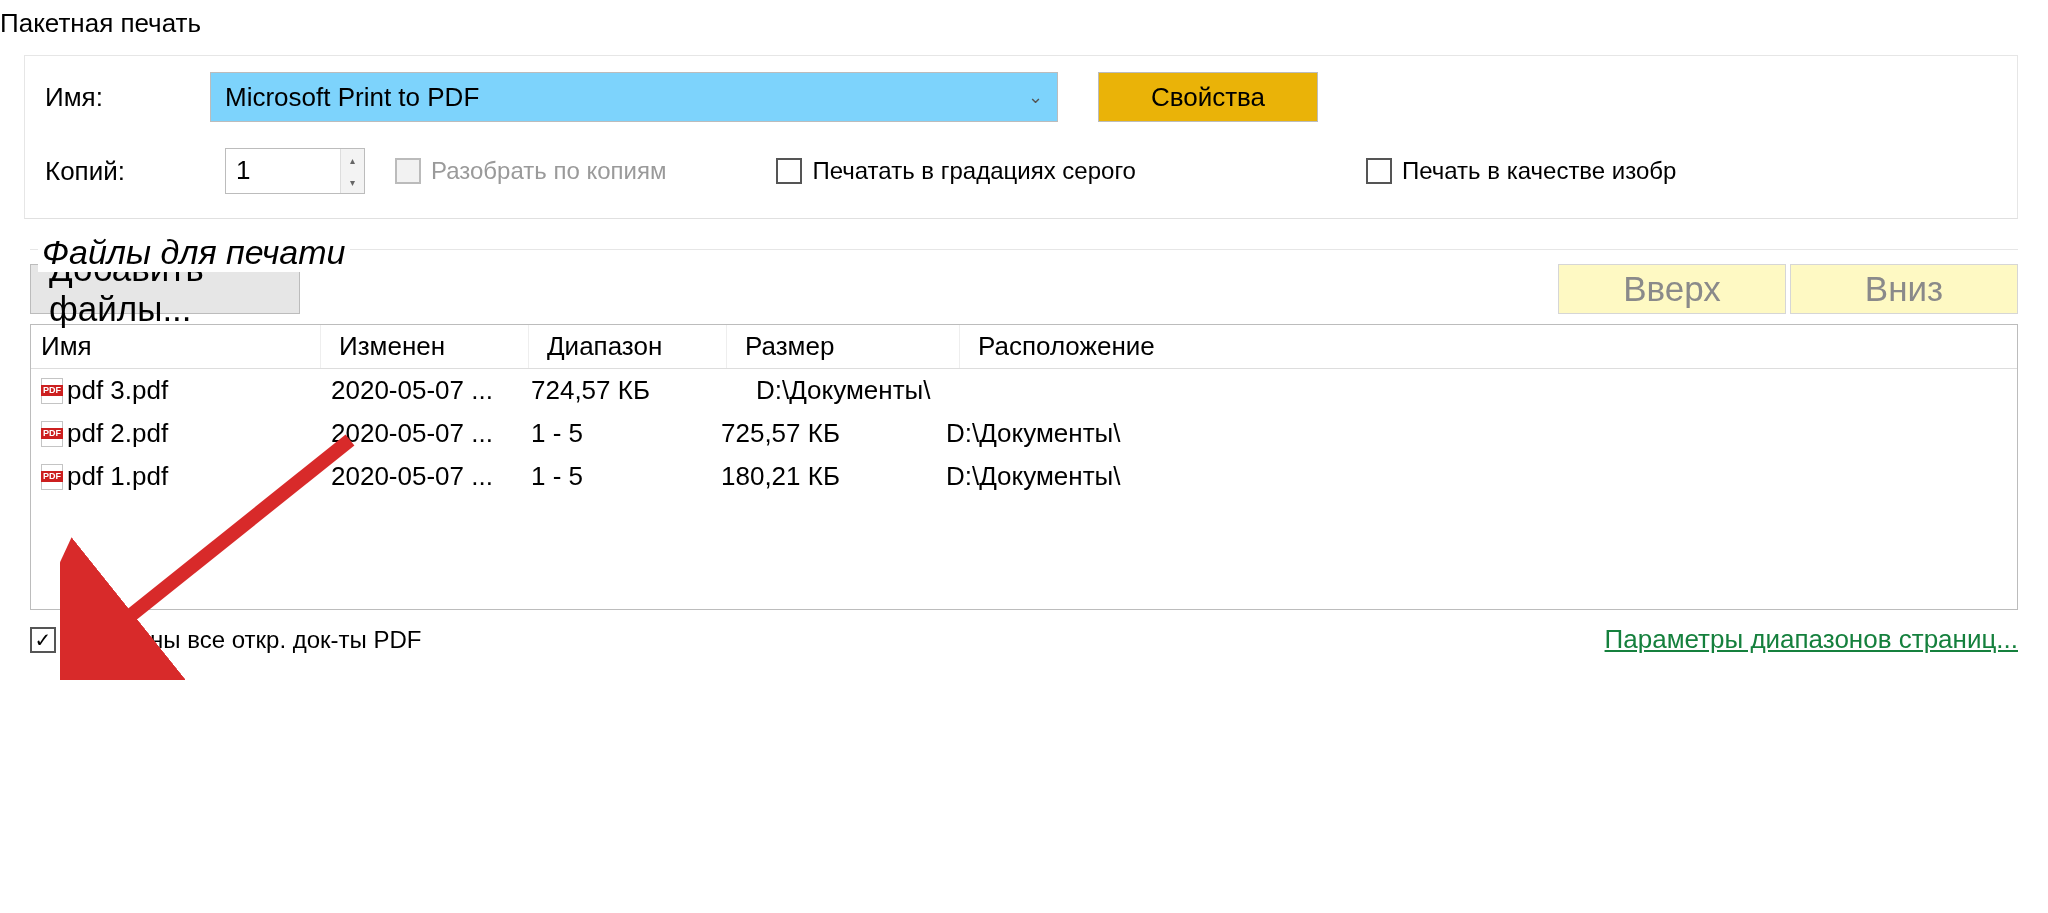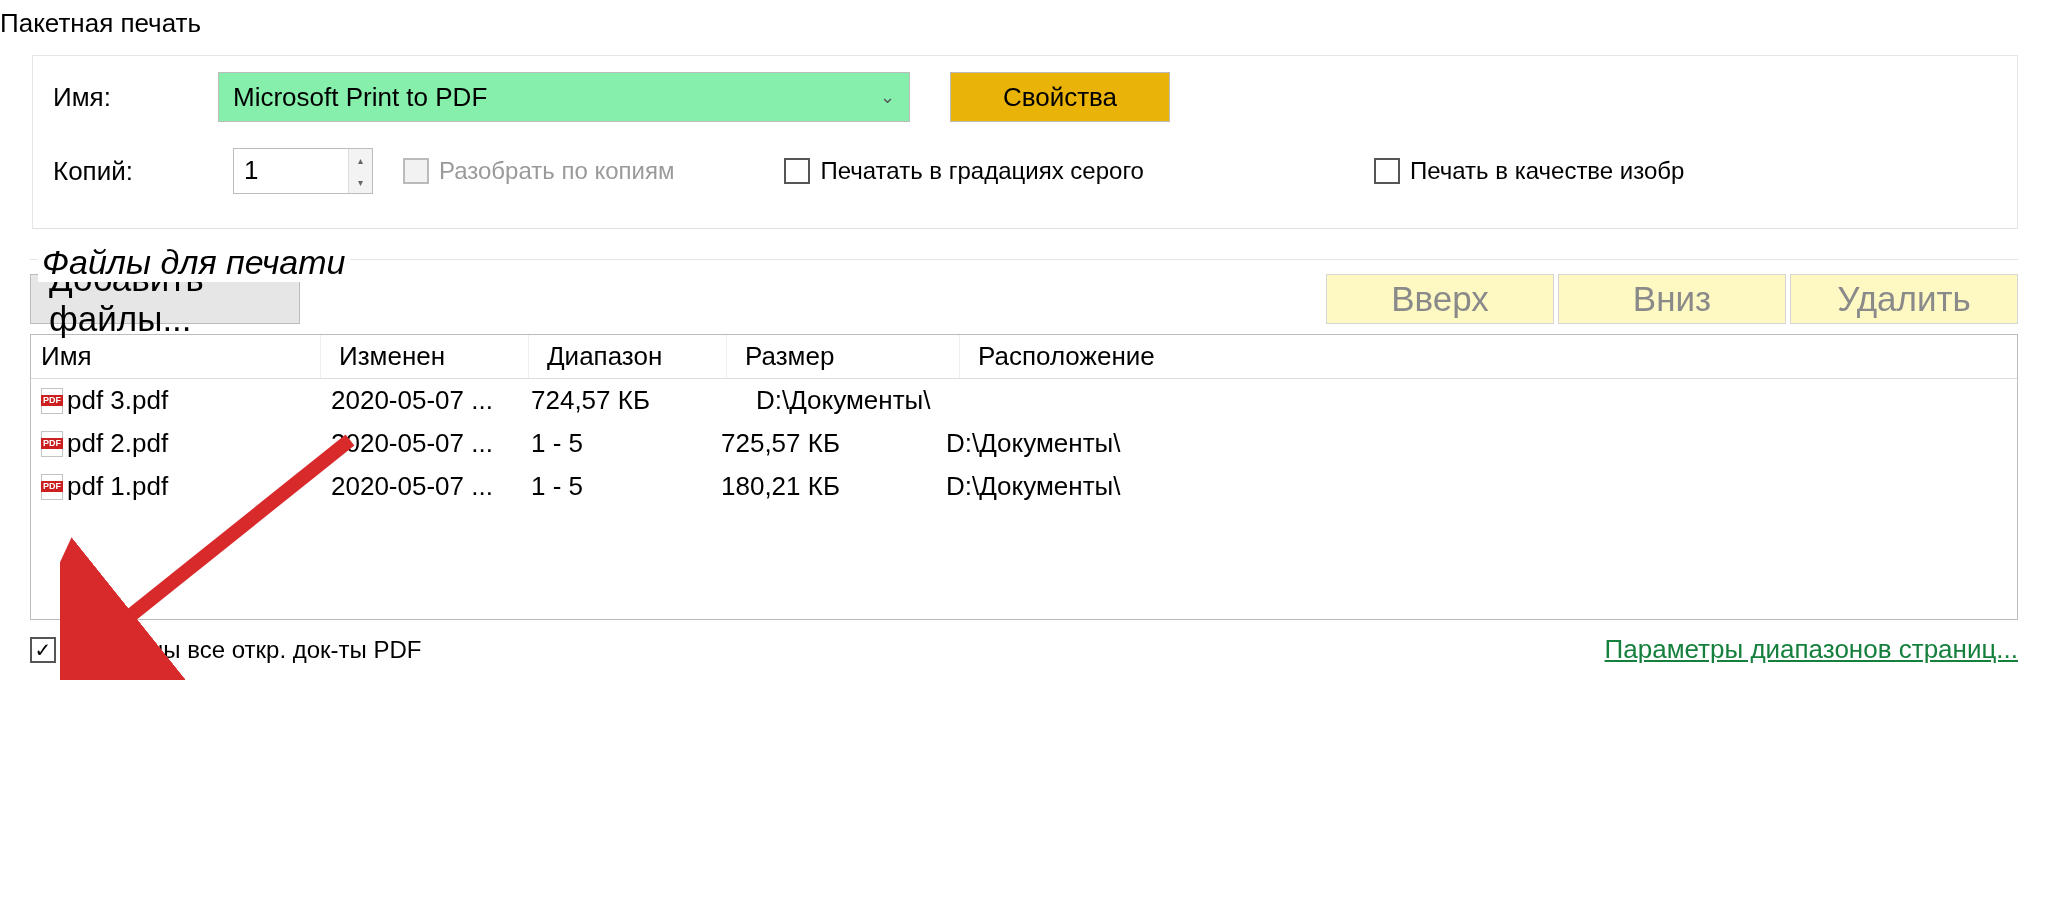--- a/index.html
+++ b/index.html
@@ -13,41 +13,41 @@
     width: 2048px;
     height: 913px;
     overflow: hidden;
     position: relative;
   }
   .title {
     padding: 8px 0 6px 0;
     font-size: 26px;
   }
   .printer-block {
-    margin: 10px 30px 0 32px;
+    margin: 10px 30px 0 24px;
     border: 1px solid #e6e6e6;
     border-bottom: 1px solid #e0e0e0;
-    padding: 16px 20px 34px 20px;
+    padding: 16px 20px 24px 20px;
   }
   .row {
     display: flex;
     align-items: center;
     margin-bottom: 26px;
   }
   .row:last-child { margin-bottom: 0; }
   .lbl-name {
     width: 165px;
     font-size: 26px;
   }
   .combo {
     display: flex;
     align-items: center;
-    width: 692px;
+    width: 848px;
     height: 50px;
-    background: #86efac;
+    background: #7dd3fc;
     border: 1px solid #bcbcbc;
     padding: 0 14px;
     font-size: 26px;
   }
   .combo .combo-text { flex: 1; }
   .chev {
     font-size: 18px;
     color: #555;
   }
   .btn-props {
@@ -262,21 +262,20 @@
   </div>
 </div>
 
 <div class="files-group">
   <div class="files-legend">Файлы для печати</div>
   <div class="buttons-row">
     <div class="btn btn-add">Добавить файлы...</div>
     <div class="spacer"></div>
     <div class="btn btn-disabled">Вверх</div>
     <div class="btn btn-disabled">Вниз</div>
-    <div class="btn btn-disabled">Удалить</div>
   </div>
 
   <div class="table">
     <div class="thead">
       <div class="th col-name">Имя</div>
       <div class="th col-mod">Изменен</div>
       <div class="th col-range">Диапазон</div>
       <div class="th col-size">Размер</div>
       <div class="th col-loc">Расположение</div>
     </div>

